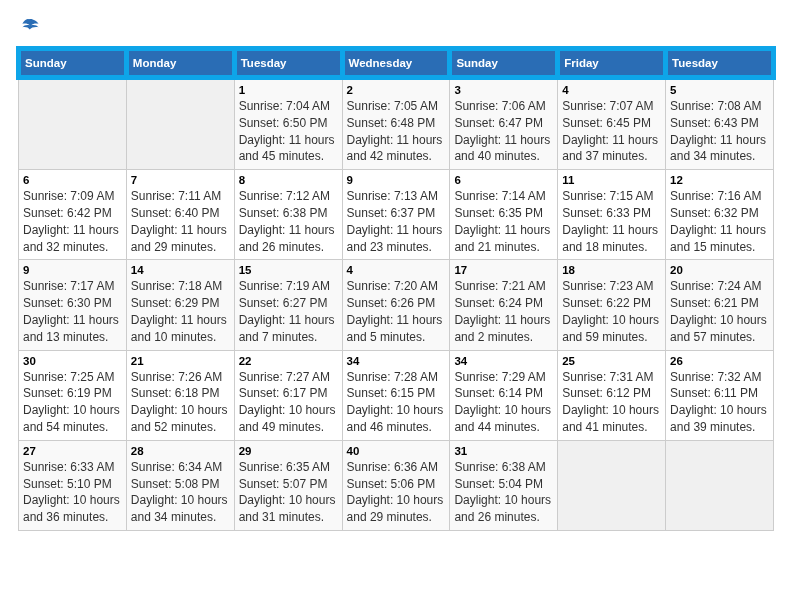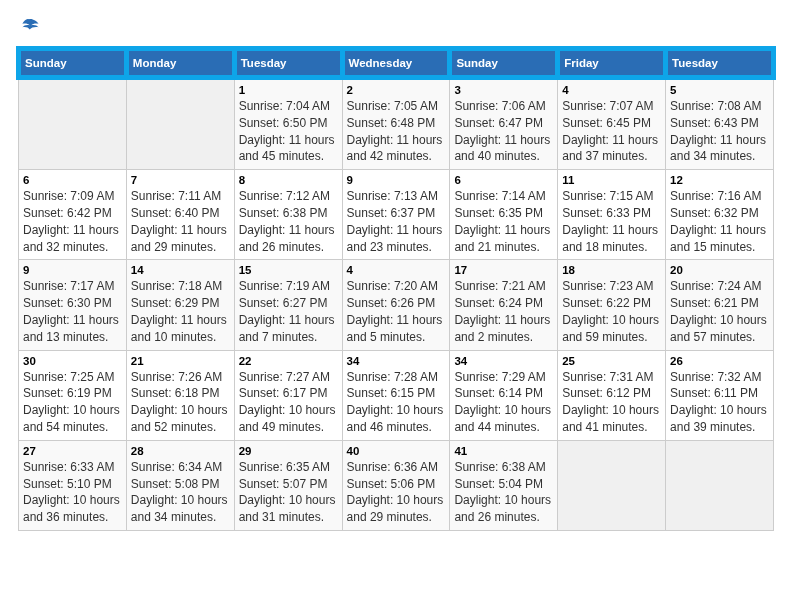--- a/index.html
+++ b/index.html
@@ -369,21 +369,21 @@
       </td>
         <td>
         <span class="day-number">40</span>
         <div class="day-info">
           Sunrise: 6:36 AM<br>
           Sunset: 5:06 PM<br>
           Daylight: 10 hours and 29 minutes.
         </div>
       </td>
         <td>
-        <span class="day-number">41</span>
+        <span class="day-number">31</span>
         <div class="day-info">
           Sunrise: 6:38 AM<br>
           Sunset: 5:04 PM<br>
           Daylight: 10 hours and 26 minutes.
         </div>
       </td>
         <td class="empty-cell"></td>
         <td class="empty-cell"></td>
       </tr>
     </tbody>

